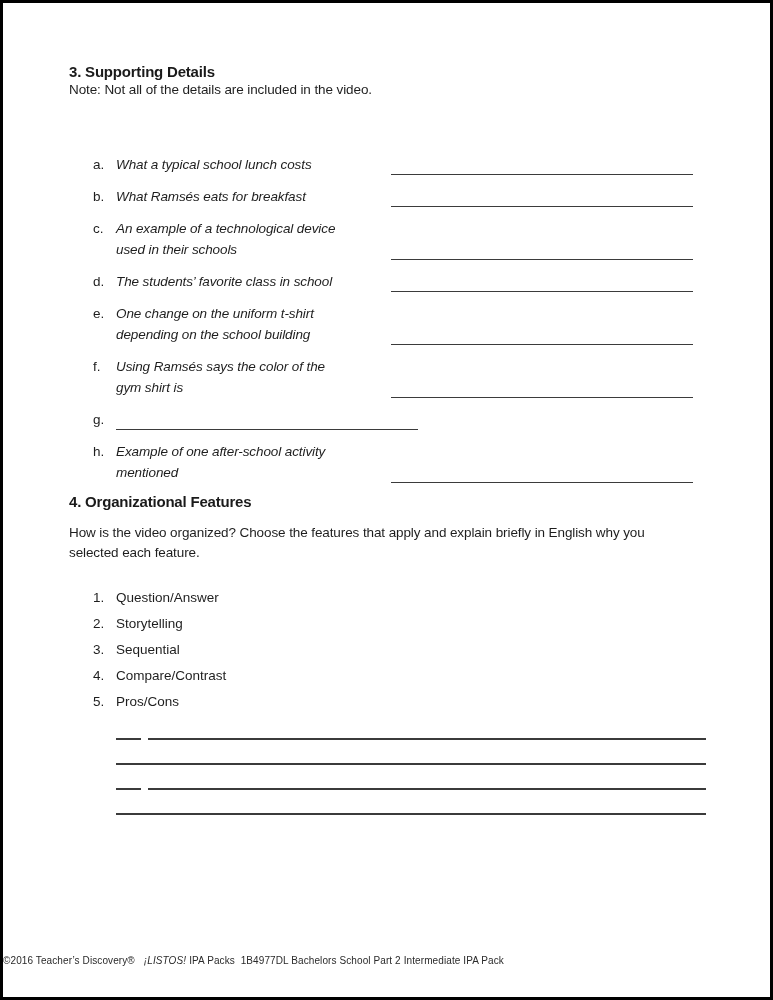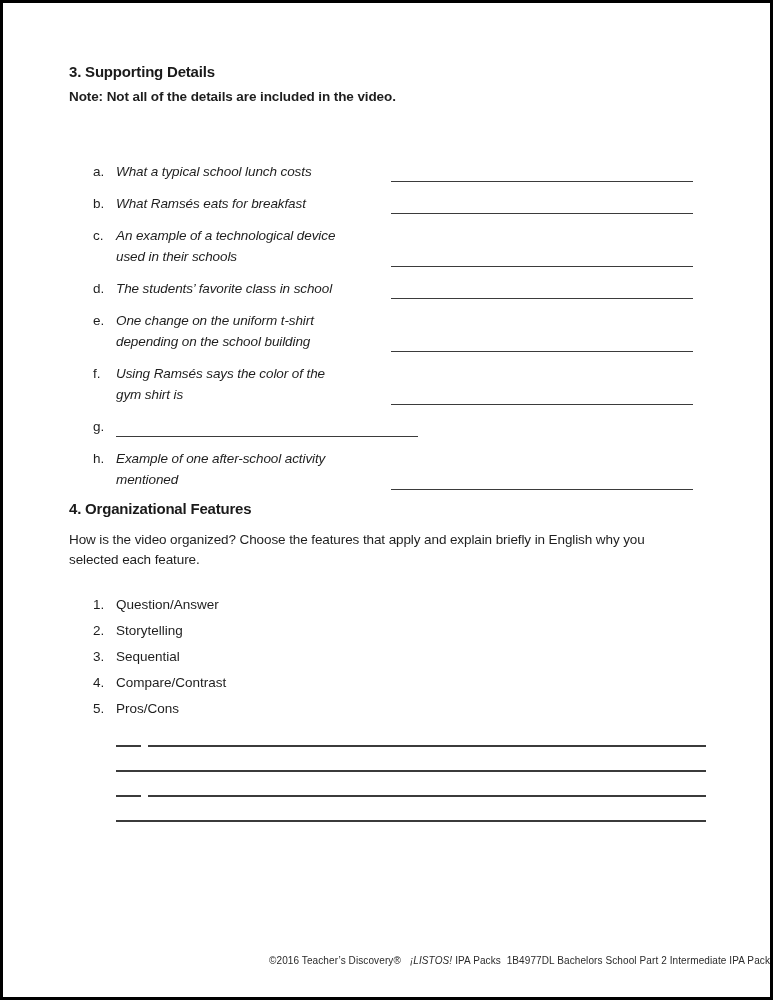--- a/index.html
+++ b/index.html
@@ -27,21 +27,21 @@
     color: #1a1a1a;
     line-height: 15px;
   }
   .para {
     margin-top: 14px;
     font-size: 13.5px;
     letter-spacing: -0.1px;
     line-height: 20px;
     white-space: pre-line;
   }
-  .note { margin-top: 8px; font-weight: bold; }
+  .note { margin-top: 1px; }
 
   
   .items { margin: 54px 0 0 24px; }
   .item {
     display: flex;
     align-items: stretch;
     margin-bottom: 11px;
   }
   .item .letter {
     width: 23px;
@@ -97,21 +97,21 @@
   .line-row .full {
     flex: 1;
     border-bottom: 2px solid #3b3b3b;
   }
 
   .footer {
     position: absolute;
     bottom: 31px;
     left: 0;
     width: 100%;
-    text-align: right;
+    text-align: left;
     font-size: 10px;
     letter-spacing: 0.1px;
     color: #2a2a2a;
   }
   .footer span { white-space: pre-wrap; }
   .footer .brand { font-style: italic; margin-left: 9px; margin-right: 3px; }
 </style>
 </head>
 <body>
 

